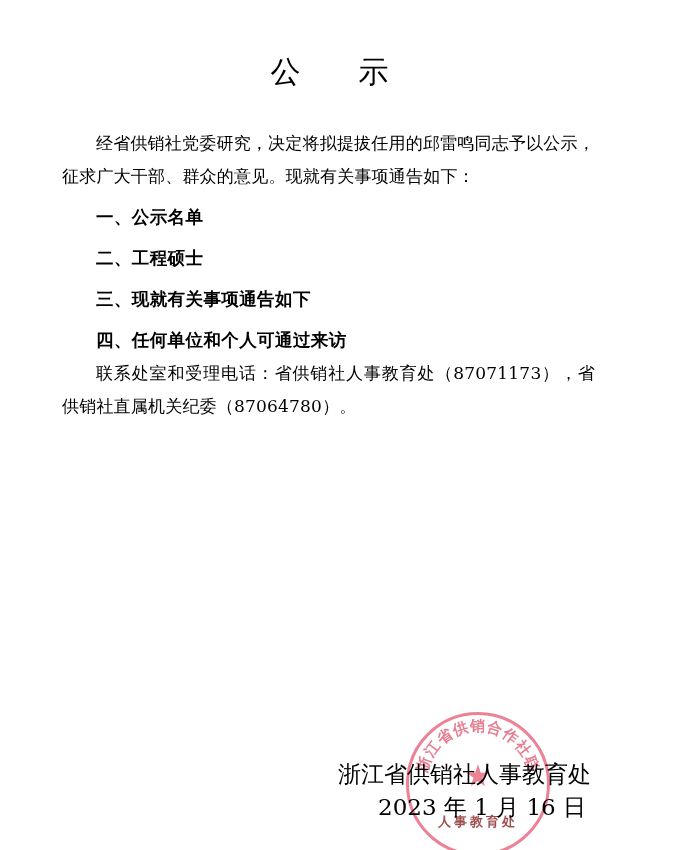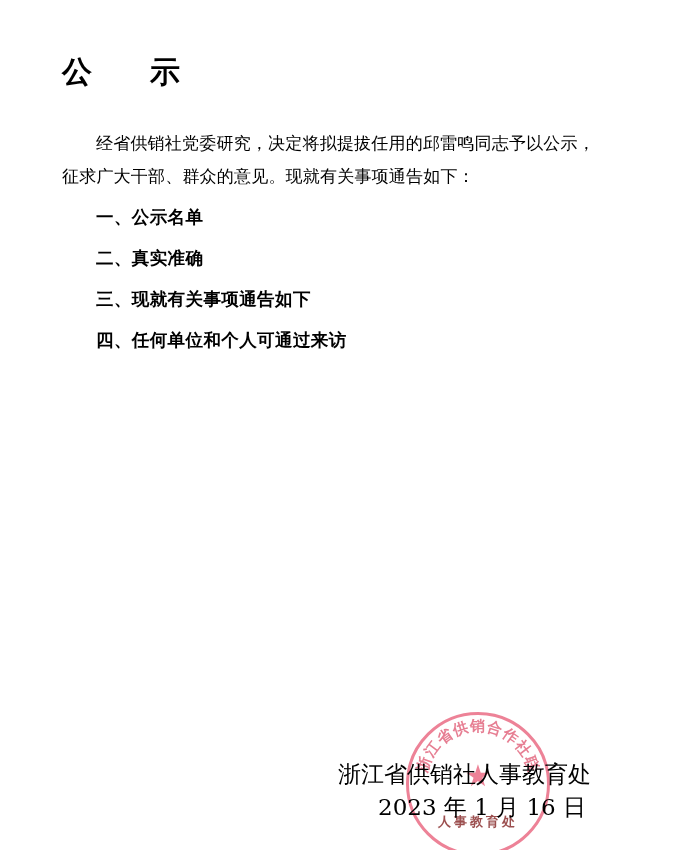--- a/index.html
+++ b/index.html
@@ -16,22 +16,23 @@
     position: relative;
   }
   .page {
     position: relative;
     width: 673px;
     height: 850px;
     box-sizing: border-box;
     padding: 0 62px;
   }
   .doc-title {
+    text-align: center;
     font-size: 30px;
-    font-weight: bold;
+    font-weight: normal;
     letter-spacing: 14px;
     margin-top: 52px;
     margin-bottom: 34px;
     font-family: "DejaVu Serif", "Liberation Serif", serif;
   }
   .para {
     font-size: 17px;
     line-height: 33px;
     text-align: justify;
     text-indent: 34px;
@@ -118,28 +119,29 @@
 
 <div class="page">
 
   <div class="doc-title">公　示</div>
 
   <p class="para">经省供销社党委研究，决定将拟提拔任用的邱雷鸣同志予以公示，征求广大干部、群众的意见。现就有关事项通告如下：</p>
 
   <p class="heading">一、公示名单</p>
 
 
-  <p class="heading">二、真实准确</p>
+  <p class="heading">二、工程硕士</p>
 
 
   <p class="heading">三、现就有关事项通告如下</p>
 
 
   <p class="heading">四、任何单位和个人可通过来访</p>
 
+  <p class="para">联系处室和受理电话：省供销社人事教育处（87071173），省供销社直属机关纪委（87064780）。</p>
 
   <div class="seal">
     <div class="seal-inner">
       <svg class="seal-arc" viewBox="0 0 138 138">
         <defs>
           <path id="arcpath" d="M 18,78 A 52,52 0 1 1 120,78"></path>
         </defs>
         <text>
           <textPath href="#arcpath" startOffset="50%" text-anchor="middle">浙江省供销合作社联</textPath>
         </text>

